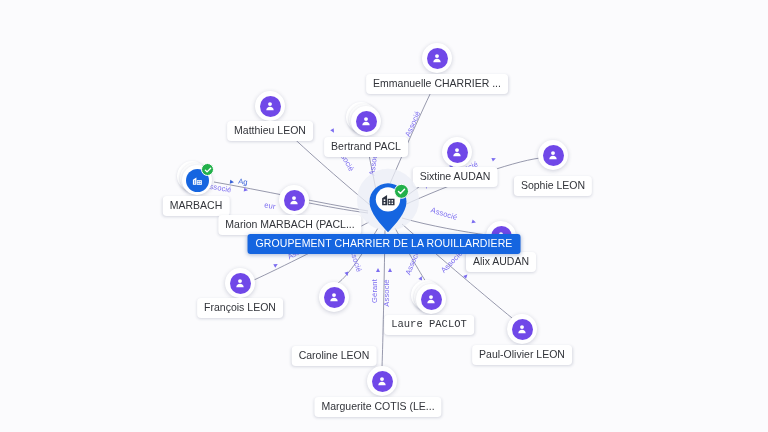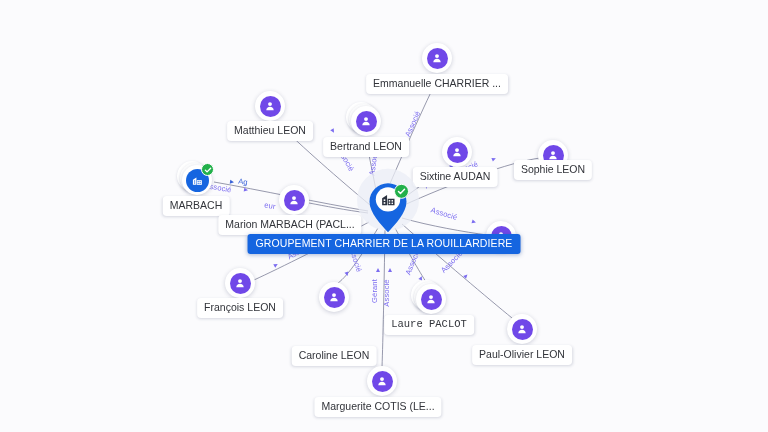--- a/index.html
+++ b/index.html
@@ -229,21 +229,21 @@
         <div class="person-circle">
           <div class="person-inner">
             <svg viewBox="0 0 24 24" xmlns="http://www.w3.org/2000/svg">
               <circle cx="12" cy="8.2" r="3.9" fill="#ffffff"></circle>
               <path d="M4.6 20.5 C4.6 15.9 8 13.4 12 13.4 C16 13.4 19.4 15.9 19.4 20.5 Z" fill="#ffffff"></path>
             </svg>
           </div>
         </div>
       </div>
     </div>
-    <div class="node-label" style="left: 366px; top: 137px;">Bertrand LEON</div>
+    <div class="node-label" style="left: 366px; top: 137px;">Bertrand PACL</div>
     <div class="node" style="left: 457px; top: 152px;">
       <div class="node-stack">
         <div class="person-circle">
           <div class="person-inner">
             <svg viewBox="0 0 24 24" xmlns="http://www.w3.org/2000/svg">
               <circle cx="12" cy="8.2" r="3.9" fill="#ffffff"></circle>
               <path d="M4.6 20.5 C4.6 15.9 8 13.4 12 13.4 C16 13.4 19.4 15.9 19.4 20.5 Z" fill="#ffffff"></path>
             </svg>
           </div>
         </div>
@@ -255,21 +255,21 @@
         <div class="person-circle">
           <div class="person-inner">
             <svg viewBox="0 0 24 24" xmlns="http://www.w3.org/2000/svg">
               <circle cx="12" cy="8.2" r="3.9" fill="#ffffff"></circle>
               <path d="M4.6 20.5 C4.6 15.9 8 13.4 12 13.4 C16 13.4 19.4 15.9 19.4 20.5 Z" fill="#ffffff"></path>
             </svg>
           </div>
         </div>
       </div>
     </div>
-    <div class="node-label" style="left: 553px; top: 160px;">Sophie LEON</div>
+    <div class="node-label" style="left: 553px; top: 176px;">Sophie LEON</div>
     <div class="node" style="left: 197px; top: 180px;">
       <div class="node-stack">
         <div class="stack-bg" style="width: 30px; height: 30px; left: -5px; top: -4px;"></div>
         <div class="stack-bg" style="width: 30px; height: 30px; left: -2.5px; top: -2px;"></div>
         <div class="company-circle">
           <div class="company-inner">
             <svg viewBox="0 0 24 24" xmlns="http://www.w3.org/2000/svg">
               <path d="M3.5 20 L3.5 10.6 L10 6.4 L10 20 Z" fill="#ffffff"></path>
               <path d="M10.9 20 L10.9 11.4 L20 11.4 L20 20 Z" fill="#ffffff"></path>
               <rect x="12.3" y="13.1" width="1.9" height="1.9" fill="#1565e0"></rect>
@@ -307,20 +307,21 @@
         <div class="person-circle">
           <div class="person-inner">
             <svg viewBox="0 0 24 24" xmlns="http://www.w3.org/2000/svg">
               <circle cx="12" cy="8.2" r="3.9" fill="#ffffff"></circle>
               <path d="M4.6 20.5 C4.6 15.9 8 13.4 12 13.4 C16 13.4 19.4 15.9 19.4 20.5 Z" fill="#ffffff"></path>
             </svg>
           </div>
         </div>
       </div>
     </div>
+    <div class="node-label" style="left: 501px; top: 252px;">Alix AUDAN</div>
     <div class="node" style="left: 240px; top: 283px;">
       <div class="node-stack">
         <div class="person-circle">
           <div class="person-inner">
             <svg viewBox="0 0 24 24" xmlns="http://www.w3.org/2000/svg">
               <circle cx="12" cy="8.2" r="3.9" fill="#ffffff"></circle>
               <path d="M4.6 20.5 C4.6 15.9 8 13.4 12 13.4 C16 13.4 19.4 15.9 19.4 20.5 Z" fill="#ffffff"></path>
             </svg>
           </div>
         </div>

